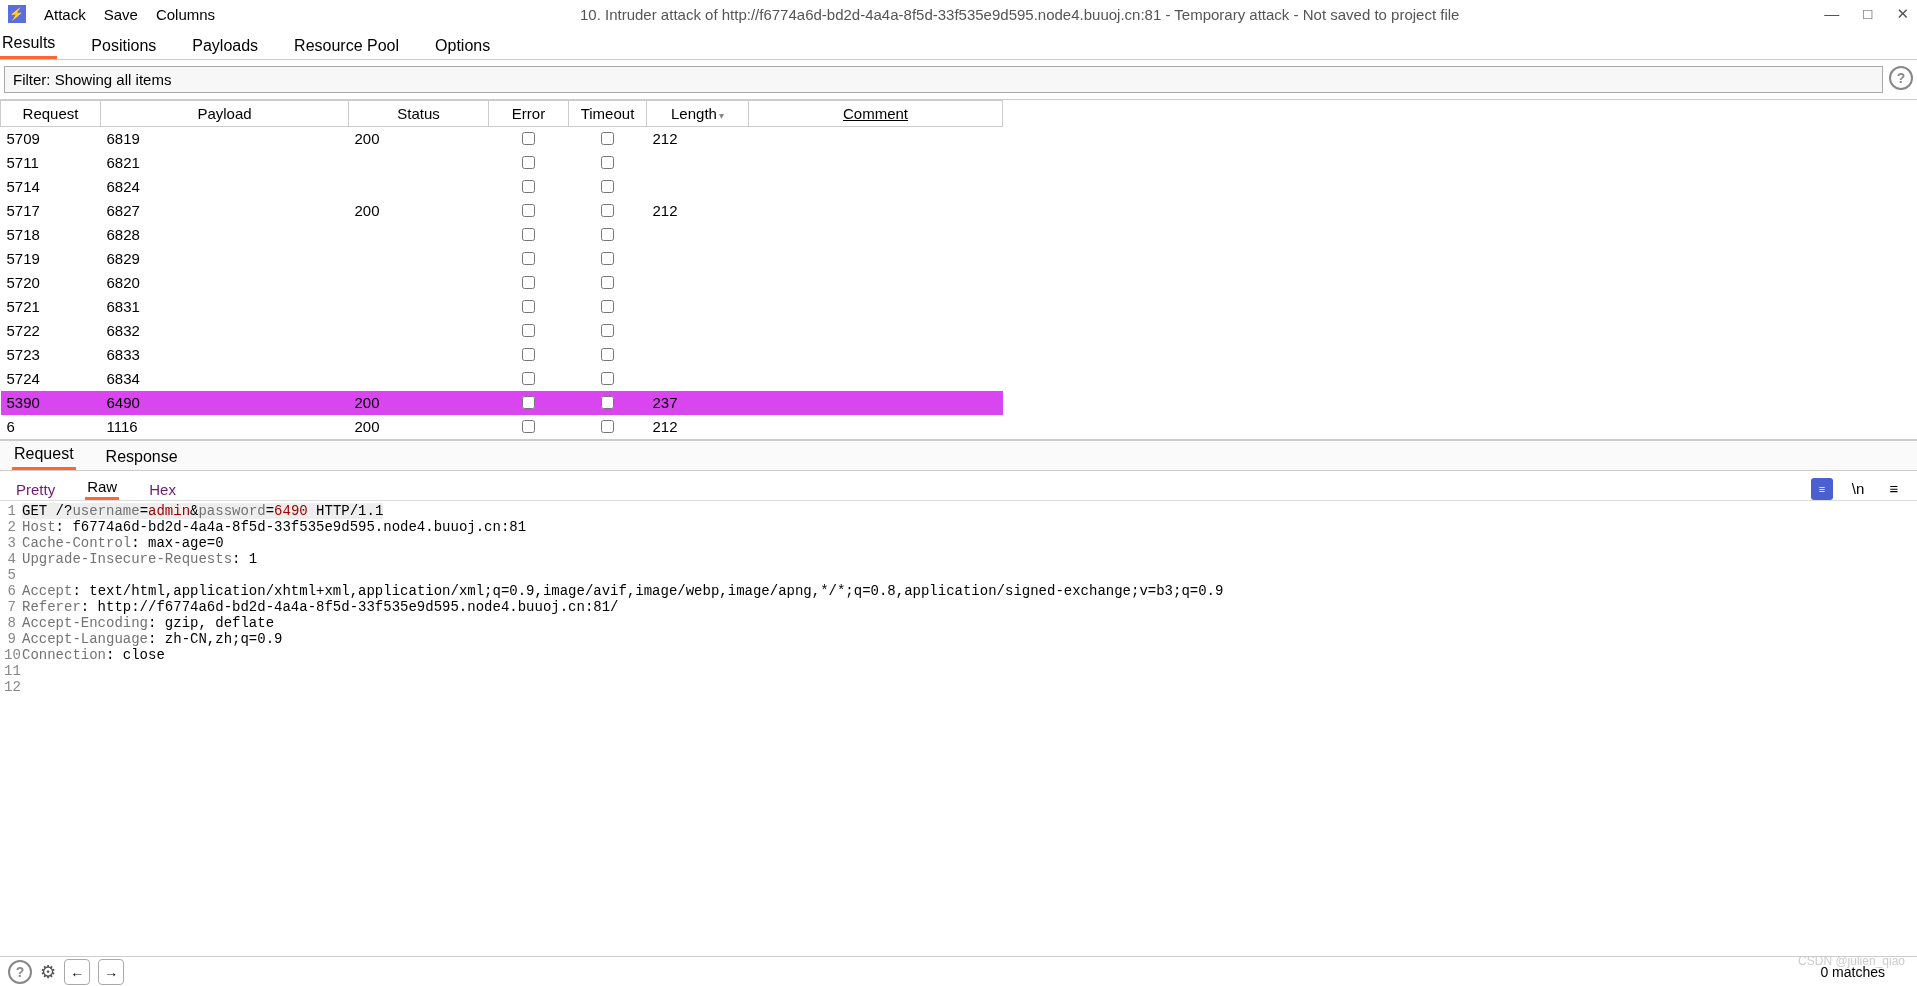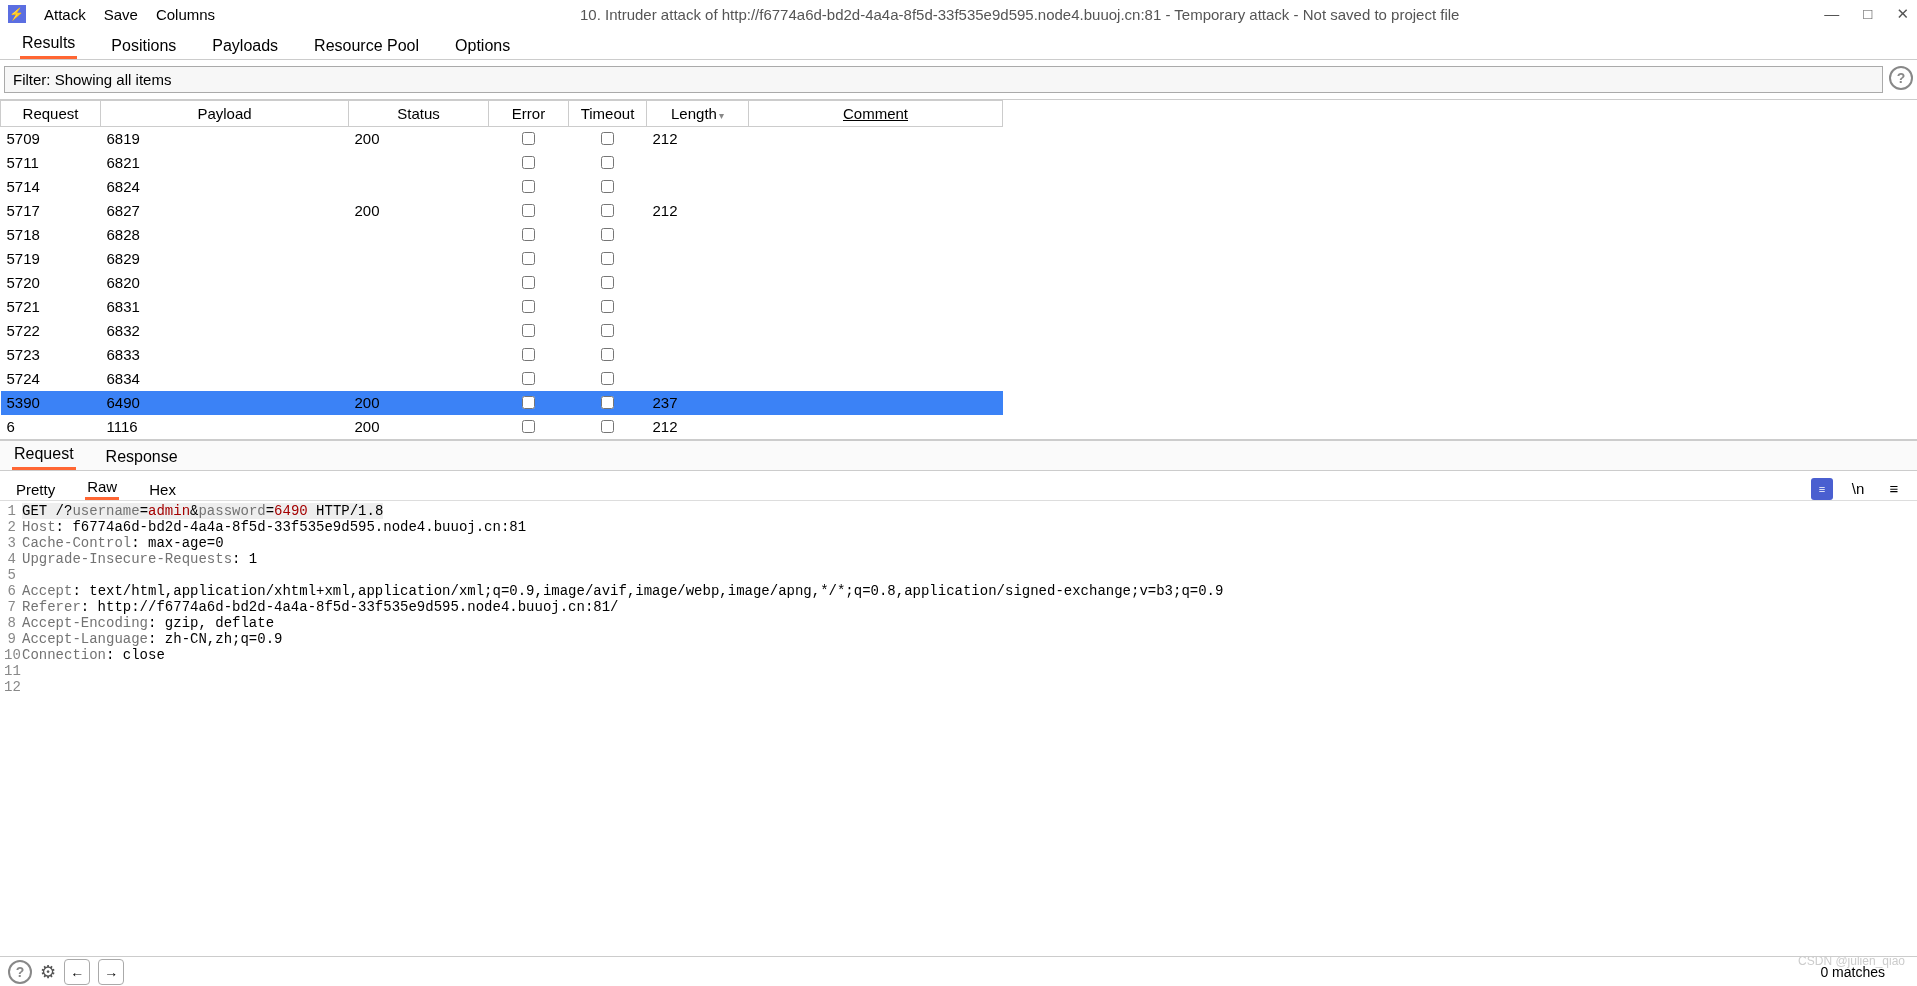--- a/index.html
+++ b/index.html
@@ -2,45 +2,45 @@
 <html><head>
 <meta charset="utf-8">
 <style>
   * { box-sizing: border-box; margin: 0; padding: 0; }
   body { font-family: "Segoe UI", Arial, sans-serif; font-size: 14px; color: #000; background: #fff; width: 1917px; height: 986px; overflow: hidden; display: flex; flex-direction: column; }
   .titlebar { height: 28px; display: flex; align-items: center; padding: 0 8px; gap: 18px; font-size: 15px; }
   .titlebar .logo { width: 18px; height: 18px; background: #5b6ee1; display: inline-flex; align-items: center; justify-content: center; color: #fff; font-weight: bold; font-size: 12px; }
   .titlebar .menus { display: flex; gap: 18px; }
   .titlebar .title { flex: 1; text-align: center; color: #555; }
   .titlebar .winctrl { display: flex; gap: 24px; color: #555; }
-  .tabs-main { height: 32px; display: flex; align-items: flex-end; padding-left: 20px; gap: 32px; border-bottom: 1px solid #ccc; font-size: 16px; }
+  .tabs-main { height: 32px; display: flex; align-items: flex-end; padding-left: 0; gap: 32px; border-bottom: 1px solid #ccc; font-size: 16px; }
   .tabs-main .tab { padding: 4px 2px; cursor: pointer; }
   .tabs-main .tab.active { border-bottom: 3px solid #ff6633; }
   .filter-row { display: flex; align-items: flex-start; padding: 6px 4px; gap: 6px; }
   .filter-box { flex: 1; border: 1px solid #aaa; background: #f7f7f7; padding: 4px 8px; font-size: 15px; }
   .help-icon { width: 24px; height: 24px; border: 2px solid #888; border-radius: 50%; display: flex; align-items: center; justify-content: center; color: #888; font-weight: bold; }
   .table-wrap { flex: 0 0 auto; border-top: 1px solid #ccc; }
   table { border-collapse: collapse; width: 956px; table-layout: fixed; }
   th { border: 1px solid #ccc; padding: 4px 8px; text-align: center; font-weight: normal; font-size: 15px; background: #fff; }
   th .sort { font-size: 10px; color: #888; margin-left: 2px; }
   td { padding: 2px 6px; font-size: 15px; height: 24px; vertical-align: middle; }
-  tr.selected td { background: #3b82f6; }
+  tr.selected td { background: #d946ef; }
   .col-req { width: 100px; }
   .col-pay { width: 248px; }
   .col-sta { width: 140px; }
   .col-err { width: 80px; text-align: center; }
   .col-tmo { width: 78px; text-align: center; }
   .col-len { width: 102px; }
   .col-com { width: 254px; text-decoration: underline; }
   input[type=checkbox] { margin: 0 auto; display: block; }
   .detail-tabs { height: 32px; display: flex; align-items: flex-end; padding-left: 12px; gap: 28px; border-top: 2px solid #ccc; border-bottom: 1px solid #ccc; font-size: 16px; background:#fafafa; }
   .detail-tabs .dtab { padding: 4px 2px; cursor: pointer; }
   .detail-tabs .dtab.active { border-bottom: 3px solid #ff6633; }
   .subtabs { height: 30px; display: flex; align-items: flex-end; padding-left: 14px; gap: 28px; font-size: 15px; border-bottom: 1px solid #ddd; }
-  .subtabs .stab { padding: 2px 2px; cursor: pointer; color: #000000; }
+  .subtabs .stab { padding: 2px 2px; cursor: pointer; color: #701a75; }
   .subtabs .stab.active { color: #000; border-bottom: 3px solid #ff6633; }
   .subtabs .tools { margin-left: auto; display: flex; gap: 14px; padding-right: 12px; align-items: center; }
   .tool-box { width: 22px; height: 22px; display:flex; align-items:center; justify-content:center; }
   .tool-box.blue { background:#4a5fd0; color:#fff; border-radius:3px; font-size:11px; font-weight:bold;}
   .raw-pane { flex: 1; overflow: auto; font-family: Consolas, "Courier New", monospace; font-size: 14px; padding: 2px 0 2px 4px; }
   .raw-line { display: flex; }
   .ln { width: 18px; text-align: right; color: #888; padding-right: 6px; user-select: none; }
   .lc { white-space: pre; }
   .kw { color: #737373; font-family: Liberation Mono, monospace; }
   .val { color: #a40000; }
@@ -283,21 +283,21 @@
   <div class="tools">
     <div class="tool-box blue">≡</div>
     <div class="tool-box">\n</div>
     <div class="tool-box">≡</div>
   </div>
 </div>
 
 <div class="raw-pane" id="raw-pane">
     <div class="raw-line">
       <div class="ln">1</div>
-      <div class="lc line1-hl"><span>GET /?</span><span class="kw">username</span><span>=</span><span class="val">admin</span><span>&amp;</span><span class="kw">password</span><span>=</span><span class="val">6490</span><span> HTTP/1.8</span></div>
+      <div class="lc line1-hl"><span>GET /?</span><span class="kw">username</span><span>=</span><span class="val">admin</span><span>&amp;</span><span class="kw">password</span><span>=</span><span class="val">6490</span><span> HTTP/1.1</span></div>
     </div>
     <div class="raw-line">
       <div class="ln">2</div>
       <div class="lc"><span class="kw">Host</span><span>: f6774a6d-bd2d-4a4a-8f5d-33f535e9d595.node4.buuoj.cn:81</span></div>
     </div>
     <div class="raw-line">
       <div class="ln">3</div>
       <div class="lc"><span class="kw">Cache-Control</span><span>: max-age=0</span></div>
     </div>
     <div class="raw-line">

